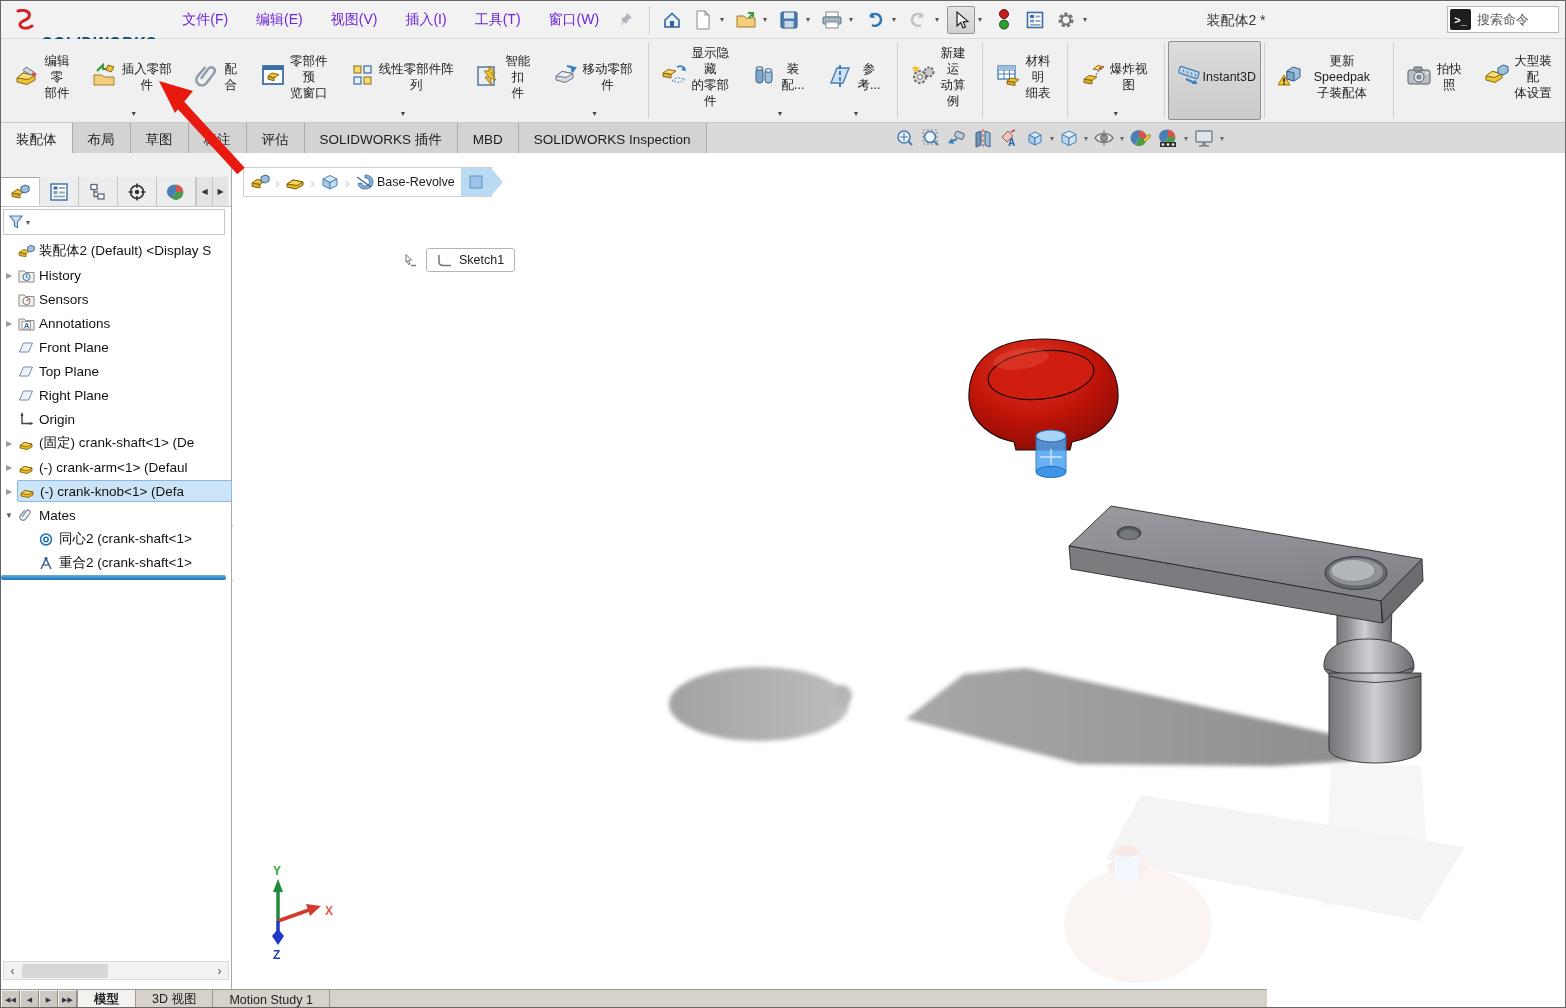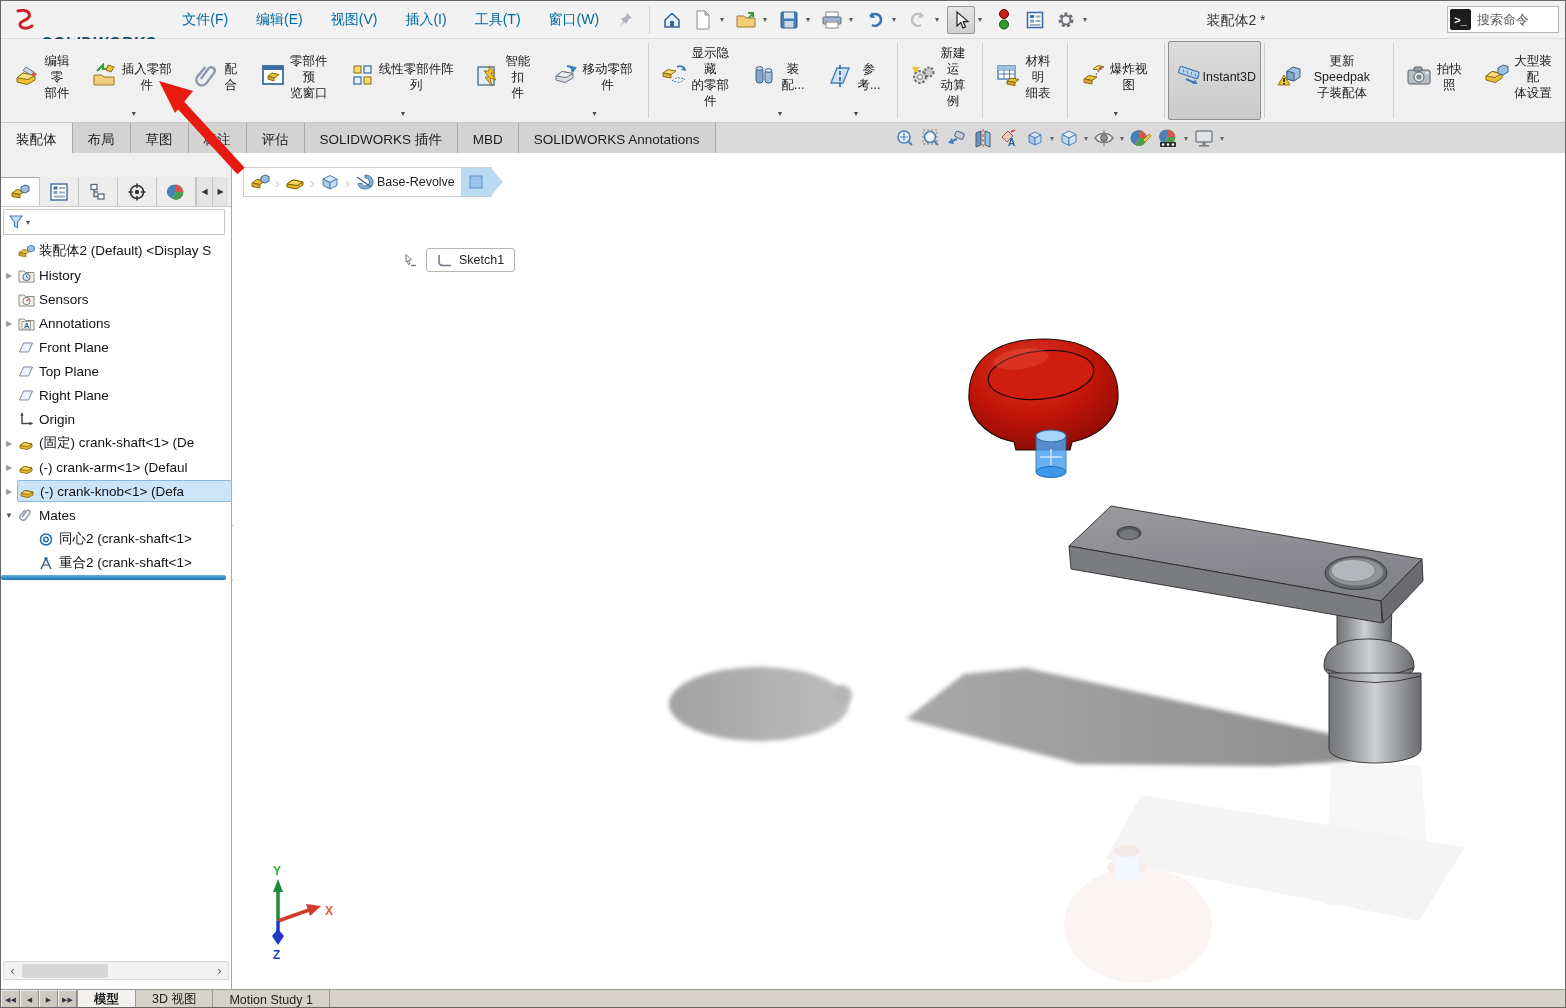--- a/index.html
+++ b/index.html
@@ -4,21 +4,21 @@
 <style>
   html,body{margin:0;padding:0;background:#888;}
   *{box-sizing:border-box;font-family:"Liberation Sans","DejaVu Sans",sans-serif;}
   #screen{position:relative;width:1566px;height:1008px;background:#fff;overflow:hidden;border:1px solid #666;}
   svg{display:block}
   
   .menubar{position:absolute;left:0;top:0;width:1566px;height:38px;background:#f2f2f2;border-bottom:1px solid #dcdcdc;display:flex;align-items:center;}
   .logo{display:flex;align-items:center;gap:4px;padding:0 14px 0 10px;}
   .logo-text{font-size:16px;font-weight:bold;color:#0c4a6e;letter-spacing:.5px;font-style:italic;margin-top:48px;}
   .menus{display:flex;gap:4px;}
-  .menu-item{font-size:14px;color:#0369a1;padding:7px 12px;cursor:default;}
+  .menu-item{font-size:14px;color:#6d28d9;padding:7px 12px;cursor:default;}
   .pin{margin:0 8px;opacity:.75}
   .qsep{width:1px;height:28px;background:#d0d0d0;margin:0 8px;}
   .quickbar{display:flex;align-items:center;gap:3px;}
   .qbtn{display:flex;align-items:center;justify-content:center;width:28px;height:28px;border-radius:2px;}
   .qcaret{font-size:8px;color:#555;width:10px;text-align:center;}
   .qgroup{display:flex;align-items:center;margin-right:2px;}
   .qbtn.pressed{background:linear-gradient(#e6e6e6,#cfcfcf);border:1px solid #979797;}
   .doc-title{position:absolute;left:1160px;top:0;width:150px;height:38px;line-height:38px;text-align:center;font-size:14px;color:#333;}
   .searchbox{position:absolute;right:8px;top:5px;width:112px;height:27px;background:#fff;border:1px solid #b8b8b8;display:flex;align-items:center;gap:6px;padding:2px;}
   .s-ico{width:21px;height:21px;background:#1d1d1f;color:#fff;font-size:11px;font-weight:bold;display:flex;align-items:center;justify-content:center;border-radius:2px;}
@@ -66,21 +66,21 @@
   .viewport{position:absolute;left:232px;top:0;width:1334px;height:836px;background:#fff;overflow:hidden;}
   .breadcrumb{position:absolute;left:10px;top:14px;height:30px;display:flex;align-items:center;background:#fff;border:1px solid #cfcfcf;padding-left:4px;}
   .crumb{display:flex;align-items:center;padding:0 2px;height:28px;}
   .chev{color:#c9c9c9;font-size:15px;margin:0 3px;}
   .crumb-label{font-size:12.5px;color:#222;margin:0 4px 0 2px;}
   .crumb-end{width:30px;height:28px;background:#badaf2;display:flex;align-items:center;justify-content:center;position:relative;}
   .crumb-end:after{content:"";position:absolute;right:-12px;top:0;border-top:14px solid transparent;border-bottom:14px solid transparent;border-left:12px solid #badaf2;}
   .sketchfly{position:absolute;left:170px;top:50px;display:flex;align-items:center;gap:8px;margin-top:45px;}
   .sketchbtn{display:flex;align-items:center;gap:6px;background:#fff;border:1px solid #b5b5b5;border-radius:3px;padding:4px 10px;font-size:12.5px;color:#222;}
   
-  .bottombar{position:absolute;left:0;top:988px;width:1566px;height:20px;background:#d6d2ca;border-top:1px solid #9a9a9a;display:flex;align-items:stretch;font-size:12.5px;color:#222;}
+  .bottombar{position:absolute;left:0;top:988px;width:1266px;height:20px;background:#d6d2ca;border-top:1px solid #9a9a9a;display:flex;align-items:stretch;font-size:12.5px;color:#222;}
   .bnav{display:flex;}
   .bnavbtn{width:19px;display:flex;align-items:center;justify-content:center;font-size:7px;color:#334;background:#ccc8f0;background:#cdc9c1;border:1px solid;border-color:#f3f1ec #8f8c85 #8f8c85 #f3f1ec;}
   .btab{padding:1px 16px;border-right:1px solid #9a9a9a;display:flex;align-items:center;background:#d6d2ca;}
   .btab.active{background:#f4f2ee;font-weight:bold;border-left:1px solid #9a9a9a;}
   
   .red-arrow{position:absolute;left:140px;top:60px;z-index:99;pointer-events:none;}
 </style>
 </head>
 <body>
 
@@ -421,21 +421,21 @@
   </div>
 
   <div class="tabrow">
     <div class="ctab active">装配体</div>
     <div class="ctab">布局</div>
     <div class="ctab">草图</div>
     <div class="ctab">标注</div>
     <div class="ctab">评估</div>
     <div class="ctab">SOLIDWORKS 插件</div>
     <div class="ctab">MBD</div>
-    <div class="ctab">SOLIDWORKS Annotations</div>
+    <div class="ctab">SOLIDWORKS Inspection</div>
     <div class="hud">
       <span class="hudbtn">
           <svg width="20" height="20" viewBox="0 0 20 20">
             <circle cx="9" cy="9" r="6" fill="#eef3f8" stroke="#4a7fb5" stroke-width="1.6"></circle>
             <path d="M13.5 13.5 L17 17" stroke="#4a7fb5" stroke-width="2"></path>
             <path d="M9 5 v8 M5 9 h8" stroke="#4a7fb5" stroke-width="1.2"></path>
           </svg>
         </span>
       <span class="hudbtn">
           <svg width="20" height="20" viewBox="0 0 20 20">

